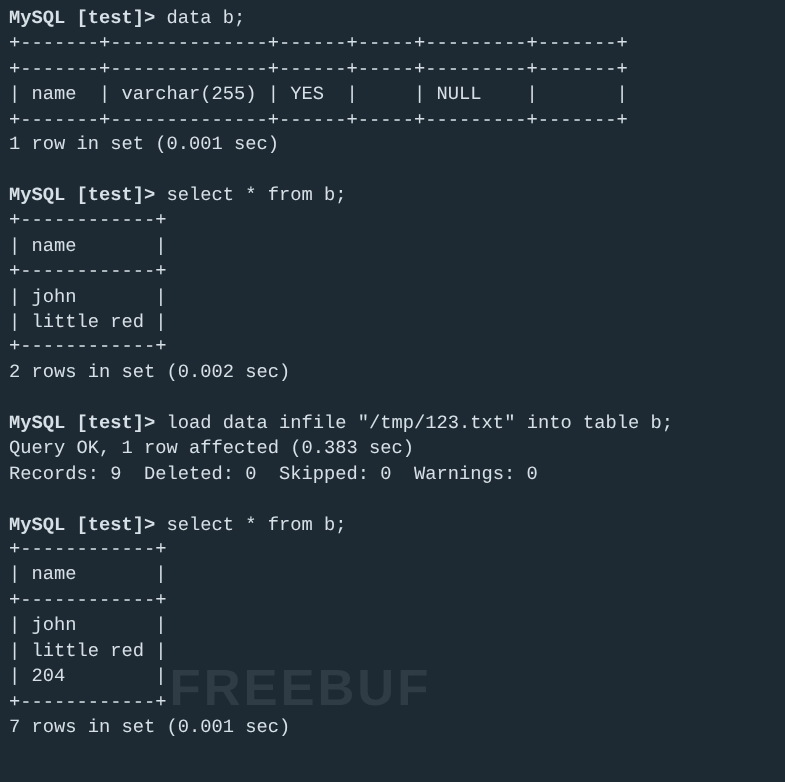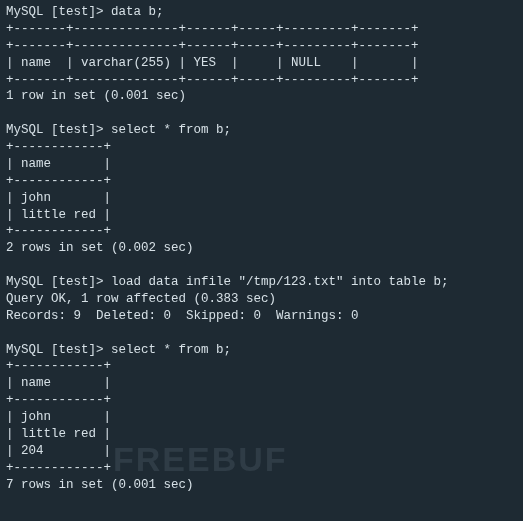--- a/index.html
+++ b/index.html
@@ -9,21 +9,21 @@
     font-family: "Courier New", Courier, monospace;
     font-size: 12.5px;
     line-height: 1.35;
     padding: 4px 6px;
     width: 523px;
     height: 521px;
     overflow: hidden;
     position: relative;
   }
   .line { white-space: pre; }
-  .prompt { font-weight: normal; }
+  .prompt { font-weight: bold; }
   .result { font-weight: normal; }
   .watermark {
     position: absolute;
     bottom: 38px;
     left: 80px;
     font-size: 34px;
     font-weight: bold;
     color: rgba(80,95,105,0.35);
     letter-spacing: 2px;
     font-family: Liberation Sans, sans-serif;

